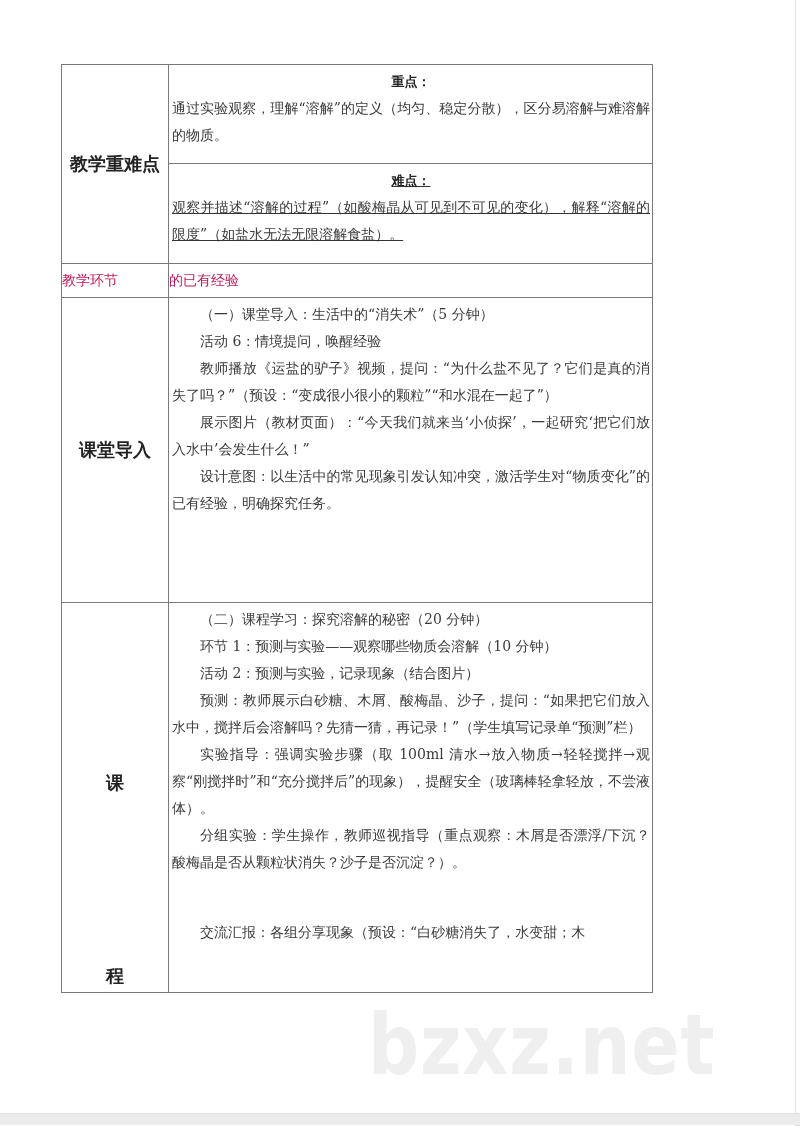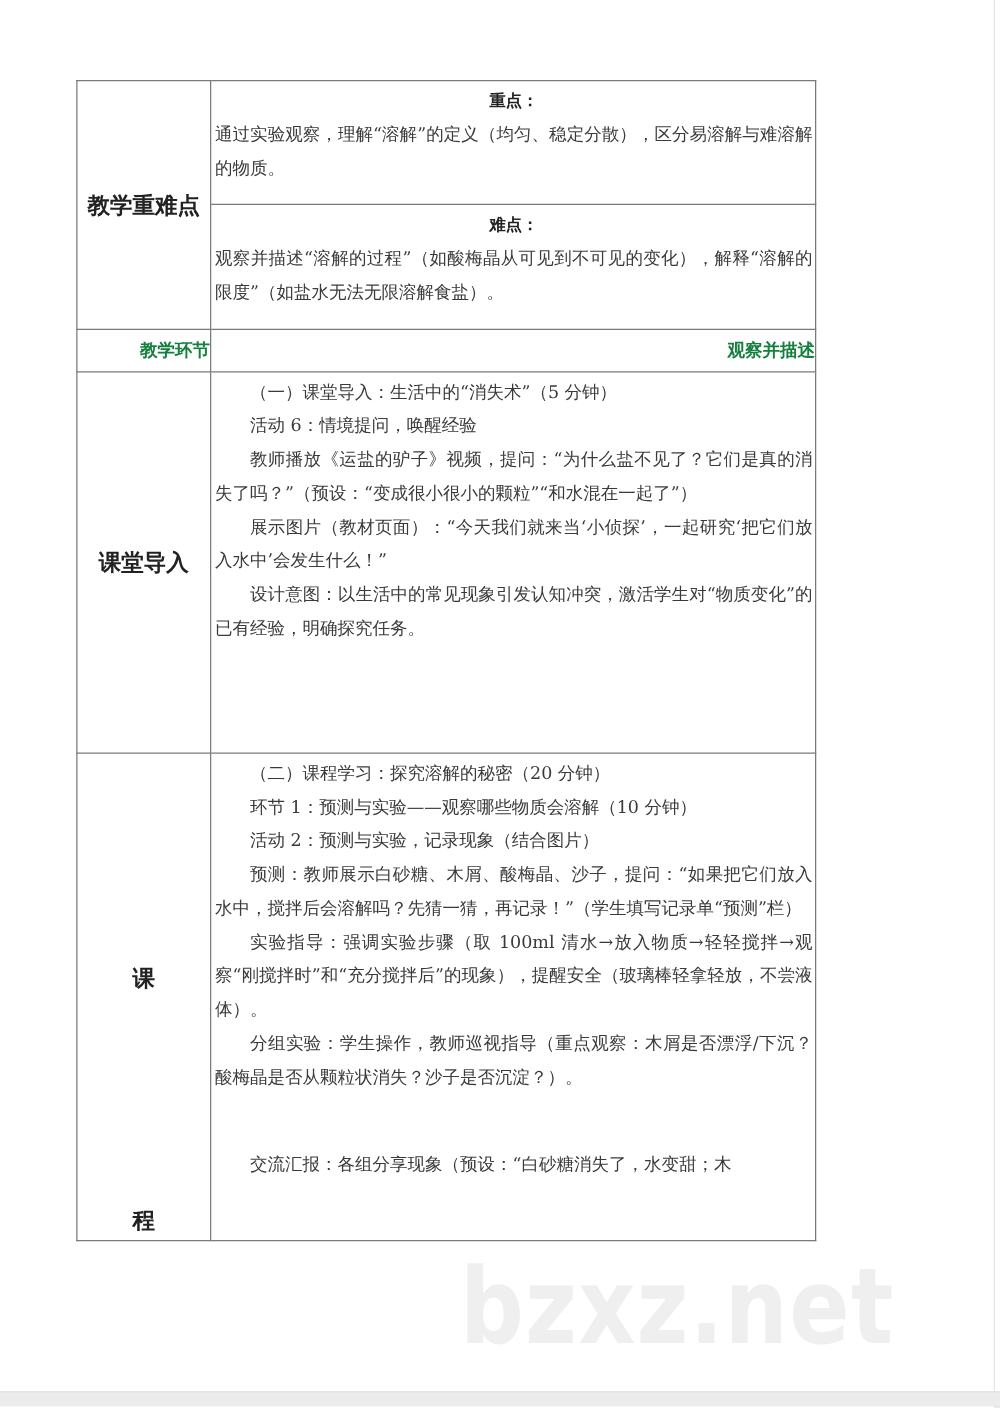--- a/index.html
+++ b/index.html
@@ -23,21 +23,21 @@
   table.plan td { border: 1px solid #7a7a7a; vertical-align: top; padding: 0; }
   td.label {
     width: 106px; text-align: center; vertical-align: middle !important;
     font-family: "DejaVu Sans", "Liberation Sans", sans-serif; font-weight: bold;
     font-size: 18px; color: #222;
   }
   td.content { padding: 3px 2px 4px 3px !important; font-size: 14px; line-height: 27px; color: #3a3a3a; }
   .subhead { font-weight: bold; font-family: "DejaVu Sans", "Liberation Sans", sans-serif; font-size: 13px; color: #222; text-align: center; }
   .para { margin: 0; text-align: justify; }
   .indent { text-indent: 2em; }
-  .hdr { height: 33px; text-align: right; vertical-align: middle !important; font-family: "DejaVu Sans", "Liberation Sans", sans-serif; font-weight: bold; font-size: 14px; color: #15803d; }
+  .hdr { height: 33px; text-align: left; vertical-align: middle !important; font-family: "DejaVu Sans", "Liberation Sans", sans-serif; font-weight: normal; font-size: 14px; color: #be185d; }
   td.split-label { position: relative; vertical-align: top !important; }
   .split-label .top { position: absolute; left: 0; right: 0; top: 168px; text-align: center; }
   .split-label .bottom { position: absolute; left: 0; right: 0; bottom: 4px; text-align: center; }
   .watermark {
     position: absolute; left: 368px; top: 996px; font-family: "DejaVu Sans", "Liberation Sans", sans-serif;
     font-weight: bold; font-size: 84px; color: #efefef; letter-spacing: 1px; transform: scaleX(0.85); transform-origin: left top;
   }
 </style>
 </head>
 <body>
@@ -45,29 +45,29 @@
 <div class="page">
   <table class="plan">
     <tbody>
         <tr style="height:99px;">
       <td class="label" rowspan="2">教学重难点</td>
       <td class="content">
         <div class="subhead">重点：</div>
         <p class="para">通过实验观察，理解“溶解”的定义（均匀、稳定分散），区分易溶解与难溶解的物质。</p>
       </td>
     </tr>
-    <tr style="height:100px;">
+    <tr style="height:100px;text-decoration:underline;">
       <td class="content">
         <div class="subhead">难点：</div>
         <p class="para">观察并描述“溶解的过程”（如酸梅晶从可见到不可见的变化），解释“溶解的限度”（如盐水无法无限溶解食盐）。</p>
       </td>
     </tr>
     <tr>
       <td class="hdr">教学环节</td>
-      <td class="hdr">观察并描述</td>
+      <td class="hdr">的已有经验</td>
     </tr>
     <tr style="height:305px;">
       <td class="label">课堂导入</td>
       <td class="content">
         <p class="para indent">（一）课堂导入：生活中的“消失术”（5 分钟）</p>
         <p class="para indent">活动 6：情境提问，唤醒经验</p>
         <p class="para indent">教师播放《运盐的驴子》视频，提问：“为什么盐不见了？它们是真的消失了吗？”（预设：“变成很小很小的颗粒”“和水混在一起了”）</p>
         <p class="para indent">展示图片（教材页面）：“今天我们就来当‘小侦探’，一起研究‘把它们放入水中’会发生什么！”</p>
         <p class="para indent">设计意图：以生活中的常见现象引发认知冲突，激活学生对“物质变化”的已有经验，明确探究任务。</p>
       </td>

